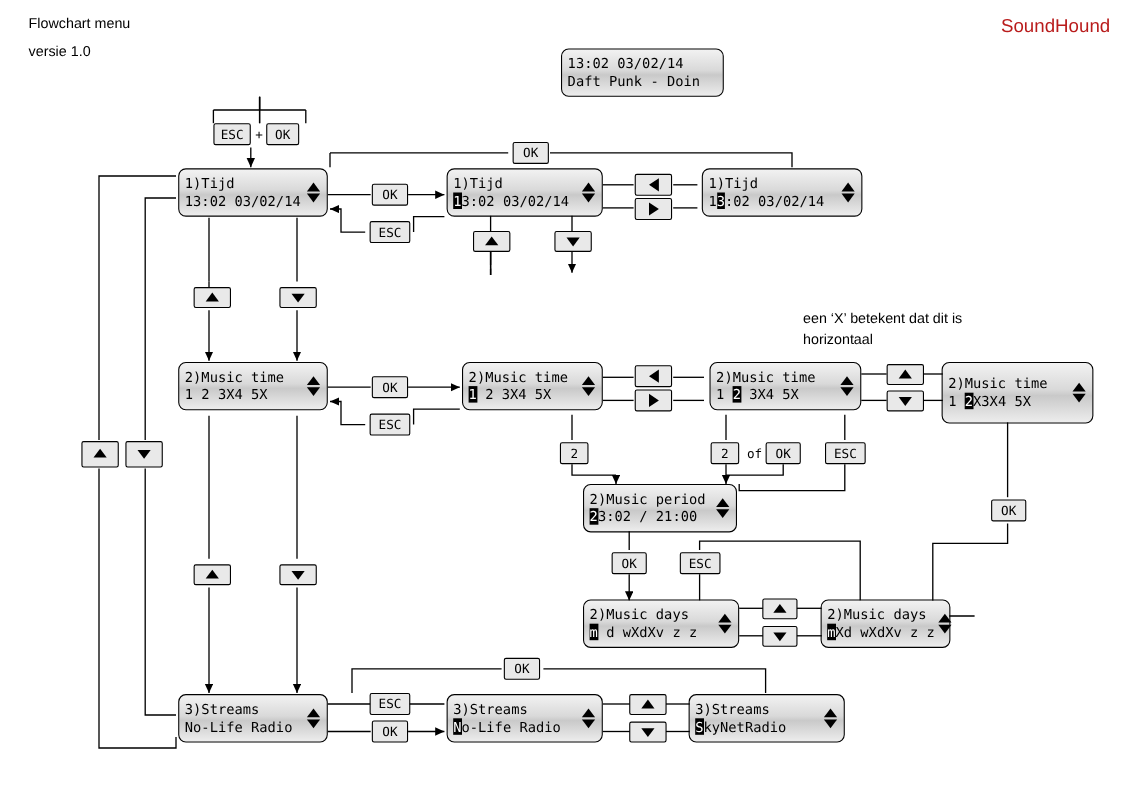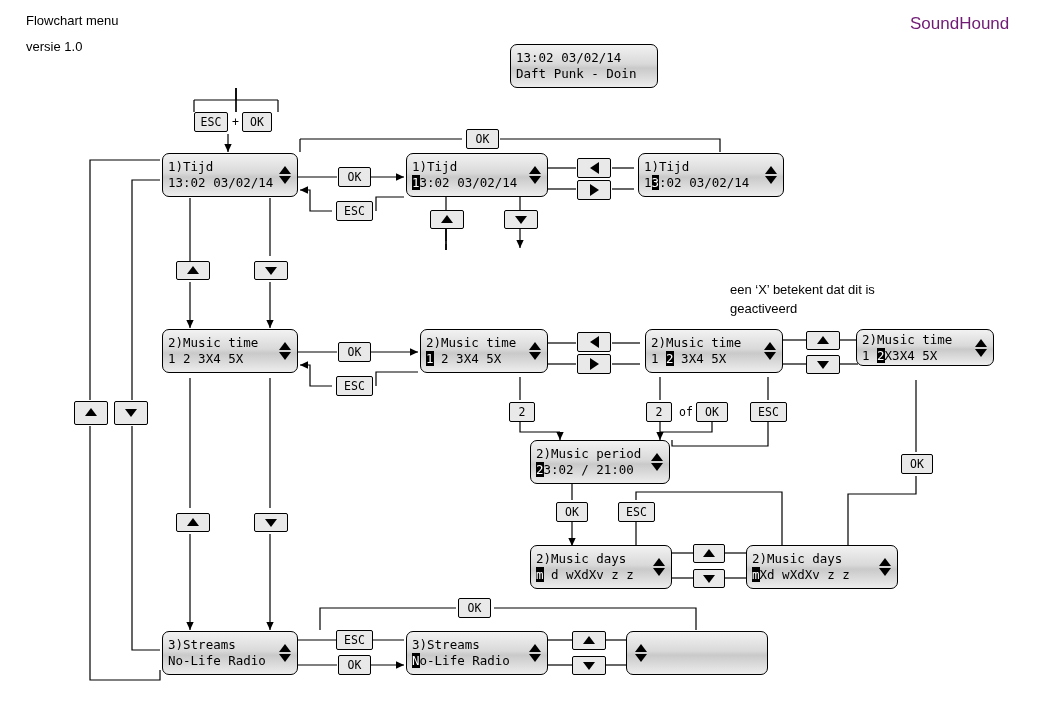--- a/index.html
+++ b/index.html
@@ -30,21 +30,21 @@
     font-family: "Liberation Sans", sans-serif;
     font-size: 13px;
     color: #000;
     white-space: pre;
     line-height: 1.45;
   }
   .title-left { font-size: 13px; }
   .brand {
     position: absolute;
     font-size: 17px;
-    color: #701a75;
+    color: #b91c1c;
     white-space: nowrap;
   }
   
   .lcd {
     position: absolute;
     box-sizing: border-box;
     border: 1px solid #000;
     border-radius: 7px;
     background: linear-gradient(to bottom, #f2f2f2 0%, #d9d9d9 45%, #c9c9c9 55%, #ededed 100%);
     display: flex;
@@ -232,21 +232,21 @@
       <path d="M90,426 L90,680 L160,680 L160,670" marker-end="none"></path>
       <path d="M132,400 L132,180 L160,180" marker-end="none"></path>
       <path d="M132,426 L132,650 L160,650" marker-end="none"></path>
     </g>
   </svg>
 
   <div class="lbl title-left" style="left:26px; top:12px;">Flowchart menu</div>
   <div class="lbl" style="left:26px; top:38px;">versie 1.0</div>
   <div class="brand" style="left:910px; top:14px;">SoundHound</div>
   <div class="lbl" style="left:730px; top:281px;">een ‘X’ betekent dat dit is
-geactiveerd</div>
+horizontaal</div>
 
   <div class="lcd" style="left:510px; top:44px; width:148px; height:44px;">
     <div class="text"><span>13:02 03/02/14</span>
 <span>Daft Punk - Doin</span></div>
   </div>
 
   <div class="lcd" style="left:162px; top:153px; width:136px; height:44px;">
     <div class="text"><span>1)Tijd</span>
 <span>13:02 03/02/14</span></div>
     <div class="arrows">
@@ -294,21 +294,21 @@
 
   <div class="lcd" style="left:645px; top:329px; width:138px; height:44px;">
     <div class="text"><span>2)Music time</span>
 <span>1 </span><span class="inv">2</span><span> 3X4 5X</span></div>
     <div class="arrows">
         <div class="tri-up"></div>
         <div class="tri-dn"></div>
       </div>
   </div>
 
-  <div class="lcd" style="left:856px; top:329px; width:138px; height:37px;gap:13px;">
+  <div class="lcd" style="left:856px; top:329px; width:138px; height:56px;gap:13px;">
     <div class="text"><span>2)Music time</span>
 <span>1 </span><span class="inv">2</span><span>X3X4 5X</span></div>
     <div class="arrows">
         <div class="tri-up"></div>
         <div class="tri-dn"></div>
       </div>
   </div>
 
   <div class="lcd" style="left:530px; top:440px; width:140px; height:44px;">
     <div class="text"><span>2)Music period</span>
@@ -321,21 +321,21 @@
 
   <div class="lcd" style="left:530px; top:545px; width:142px; height:44px;">
     <div class="text"><span>2)Music days</span>
 <span></span><span class="inv">m</span><span> d wXdXv z z</span></div>
     <div class="arrows">
         <div class="tri-up"></div>
         <div class="tri-dn"></div>
       </div>
   </div>
 
-  <div class="lcd" style="left:746px; top:545px; width:152px; height:44px;">
+  <div class="lcd" style="left:746px; top:545px; width:118px; height:44px;">
     <div class="text"><span>2)Music days</span>
 <span></span><span class="inv">m</span><span>Xd wXdXv z z</span></div>
     <div class="arrows">
         <div class="tri-up"></div>
         <div class="tri-dn"></div>
       </div>
   </div>
 
   <div class="lcd" style="left:162px; top:631px; width:136px; height:44px;">
     <div class="text"><span>3)Streams</span>
@@ -349,20 +349,22 @@
   <div class="lcd" style="left:406px; top:631px; width:142px; height:44px;">
     <div class="text"><span>3)Streams</span>
 <span></span><span class="inv">N</span><span>o-Life Radio</span></div>
     <div class="arrows">
         <div class="tri-up"></div>
         <div class="tri-dn"></div>
       </div>
   </div>
 
   <div class="lcd" style="left:626px; top:631px; width:142px; height:44px;">
+    <div class="text"><span>3)Streams</span>
+<span></span><span class="inv">S</span><span>kyNetRadio</span></div>
     <div class="arrows">
         <div class="tri-up"></div>
         <div class="tri-dn"></div>
       </div>
   </div>
 
   <div class="key" style="left:194px; top:112px; width:34px; height:20px;">ESC</div>
   <div class="plain" style="left:232px; top:115px;">+</div>
   <div class="key" style="left:242px; top:112px; width:30px; height:20px;">OK</div>
 

